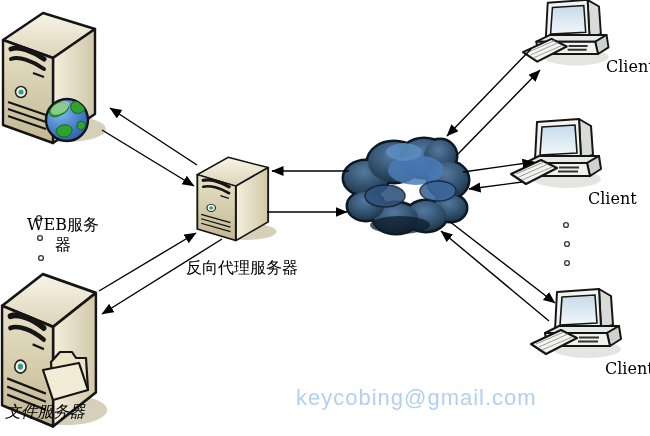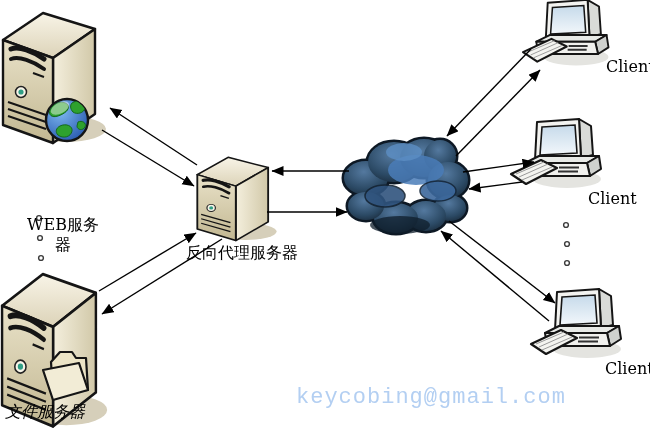--- a/index.html
+++ b/index.html
@@ -9,21 +9,21 @@
   }
   .stage svg { position:absolute; left:0; top:0; }
   .lbl {
     position:absolute; color:#000; font-size:16px; line-height:1.25;
     font-family:"DejaVu Serif","Liberation Serif",serif; white-space:nowrap;
   }
   .lbl.wrap { white-space:normal; text-align:center; }
   .watermark {
     position:absolute; left:296px; top:385px; font-size:22px;
     color:#b3cff2; letter-spacing:1px;
-    font-family:Liberation Mono, monospace;
+    font-family:Liberation Sans, sans-serif;
   }
 </style>
 </head>
 <body>
 
 <div class="stage">
 
 <svg width="650" height="436" viewBox="0 0 650 436">
   <defs>
     <linearGradient id="gTop" x1="0" y1="0" x2="0" y2="1">
@@ -163,21 +163,21 @@
   </g>
   <g fill="#fff" stroke="#3c3c3c" stroke-width="1.4">
     <circle cx="566" cy="225" r="2.4"></circle>
         <circle cx="567" cy="244" r="2.4"></circle>
         <circle cx="567" cy="263" r="2.4"></circle>
   </g>
 </svg>
 
 <div class="lbl wrap" style="left:24px; top:175px; width:78px;margin-top:40px;">WEB服务器</div>
 
-<div class="lbl" style="left:186px; top:243px;">反向代理服务器</div>
+<div class="lbl" style="left:186px; top:258px;">反向代理服务器</div>
 
 <div class="lbl" style="left:5px; top:402px;font-style:italic;">文件服务器</div>
 
 <div class="lbl" style="left:606px; top:57px;">Client</div>
 
 <div class="lbl" style="left:588px; top:189px;">Client</div>
 
 <div class="lbl" style="left:605px; top:359px;">Client</div>
 
 <div class="watermark">keycobing@gmail.com</div>

